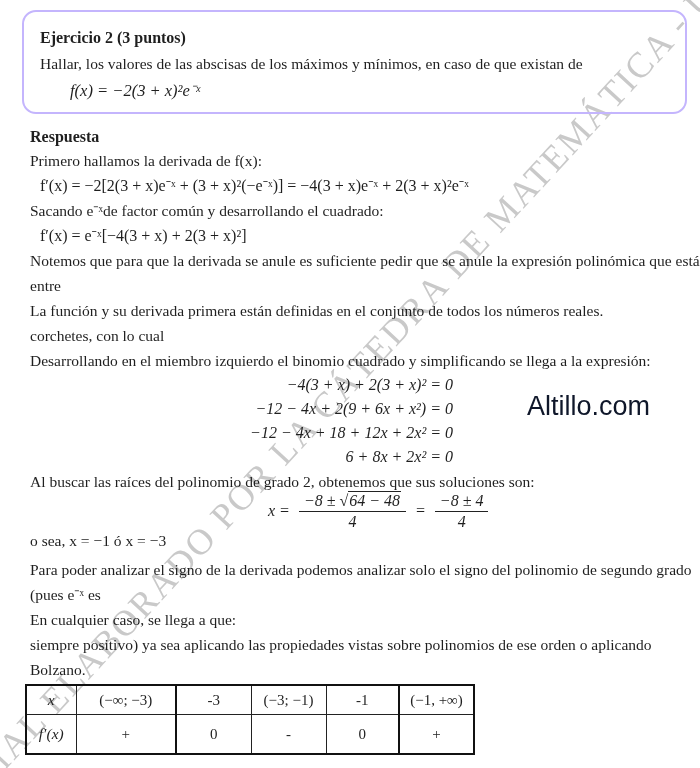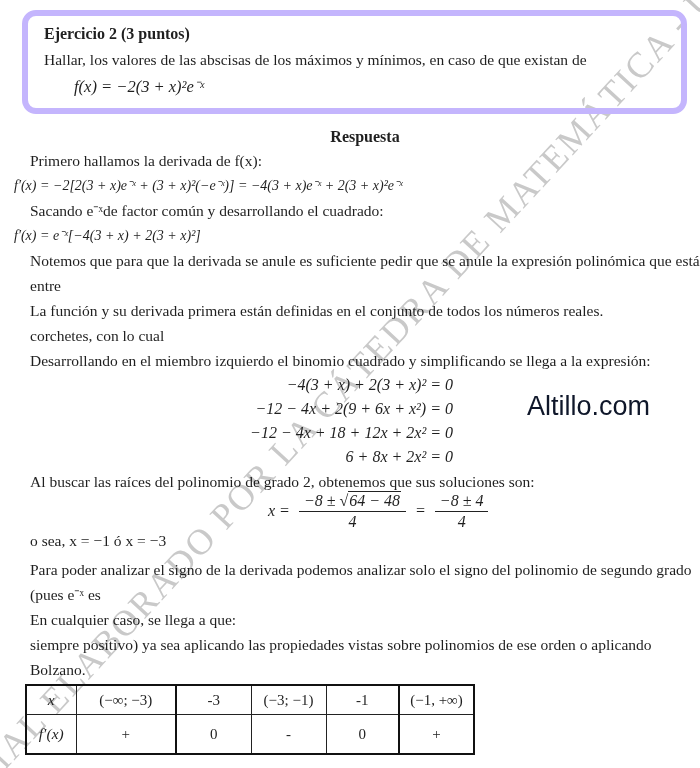--- a/index.html
+++ b/index.html
@@ -17,30 +17,30 @@
     color:#c9c9c9; user-select:none;
   }
   
   .altillo {
     position:absolute; z-index:2; left:527px; top:391px; line-height:30px;
     font-family:"Liberation Sans", sans-serif; font-size:27px; color:#0f172a;
   }
   .content { position:relative; z-index:1; }
   
   .ex-box {
-    margin:10px 13px 0 22px; border:6px solid #c4b5fd; border-radius:14px;
-    padding:6px 16px 8px 16px;
+    margin:10px 13px 0 22px; border:2px solid #c4b5fd; border-radius:14px;
+    padding:14px 16px 8px 16px;
   }
   .ex-title  { font-weight:bold; font-size:16px; line-height:24px; }
   .ex-prompt { line-height:28px; }
   .ex-formula{ line-height:26px; margin-left:30px; font-style:italic; font-size:16.5px; }
 
-  .heading { margin:12px 0 0 30px; font-weight:bold; font-size:16px; line-height:22px;text-align:center; }
+  .heading { margin:12px 0 0 30px; font-weight:bold; font-size:16px; line-height:22px; }
   .line    { margin-left:30px; line-height:25px; }
-  .eq      { margin-left:14px; line-height:25px; font-style:italic; font-size:14px; }
+  .eq      { margin-left:40px; line-height:25px; font-size:16px; }
   .eq-steps{ width:423px; margin-left:30px; text-align:right; }
   .eq-steps .step { line-height:24px; font-style:italic; font-size:16px; }
 
   
   .frac-row {
     margin-left:268px; height:34px; display:flex; align-items:center; gap:9px;
     font-style:italic; font-size:16px;
   }
   .frac { display:inline-flex; flex-direction:column; text-align:center; line-height:16px; }
   .frac .num { padding:0 5px 2px 5px; border-bottom:1.4px solid #222; }

